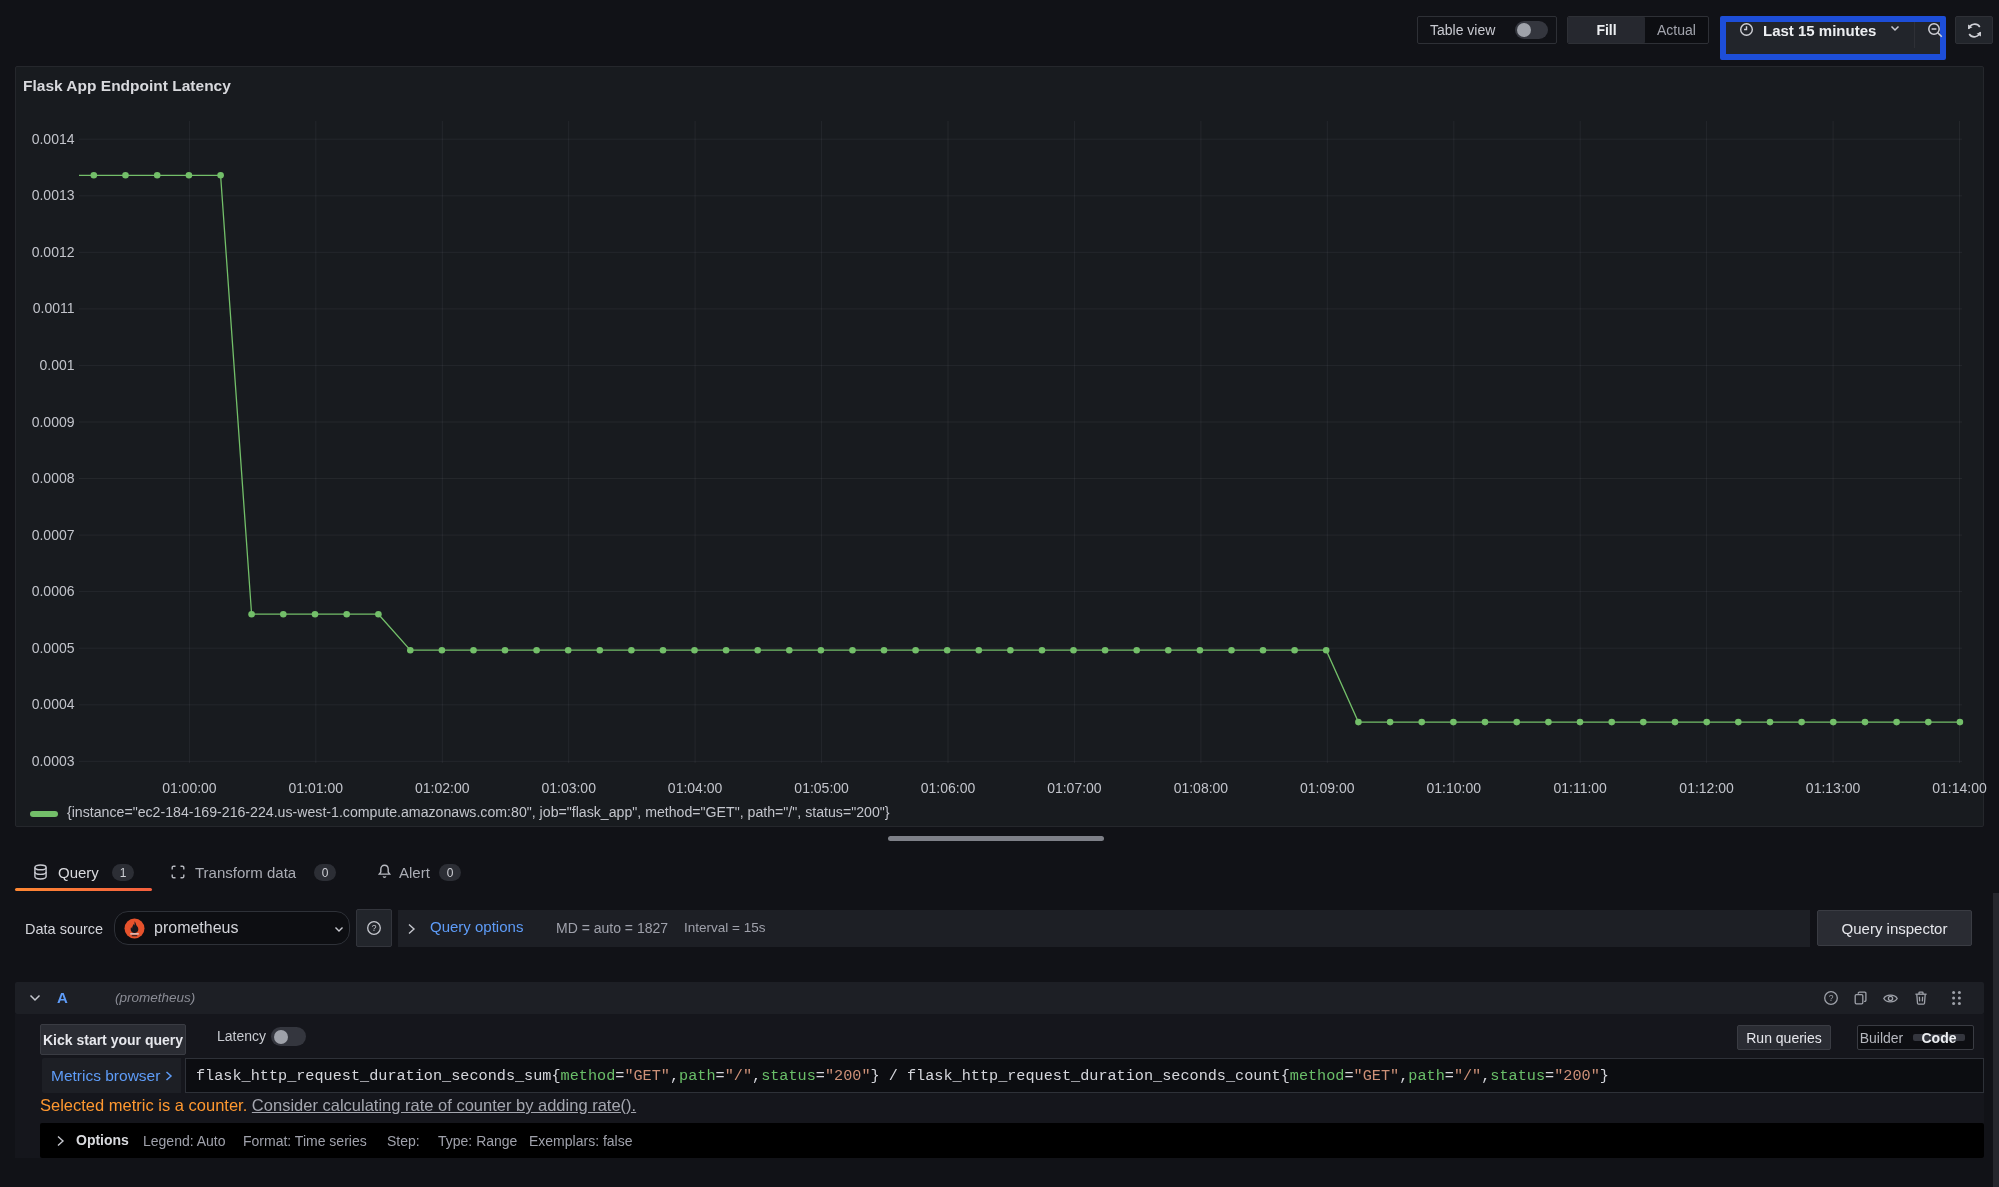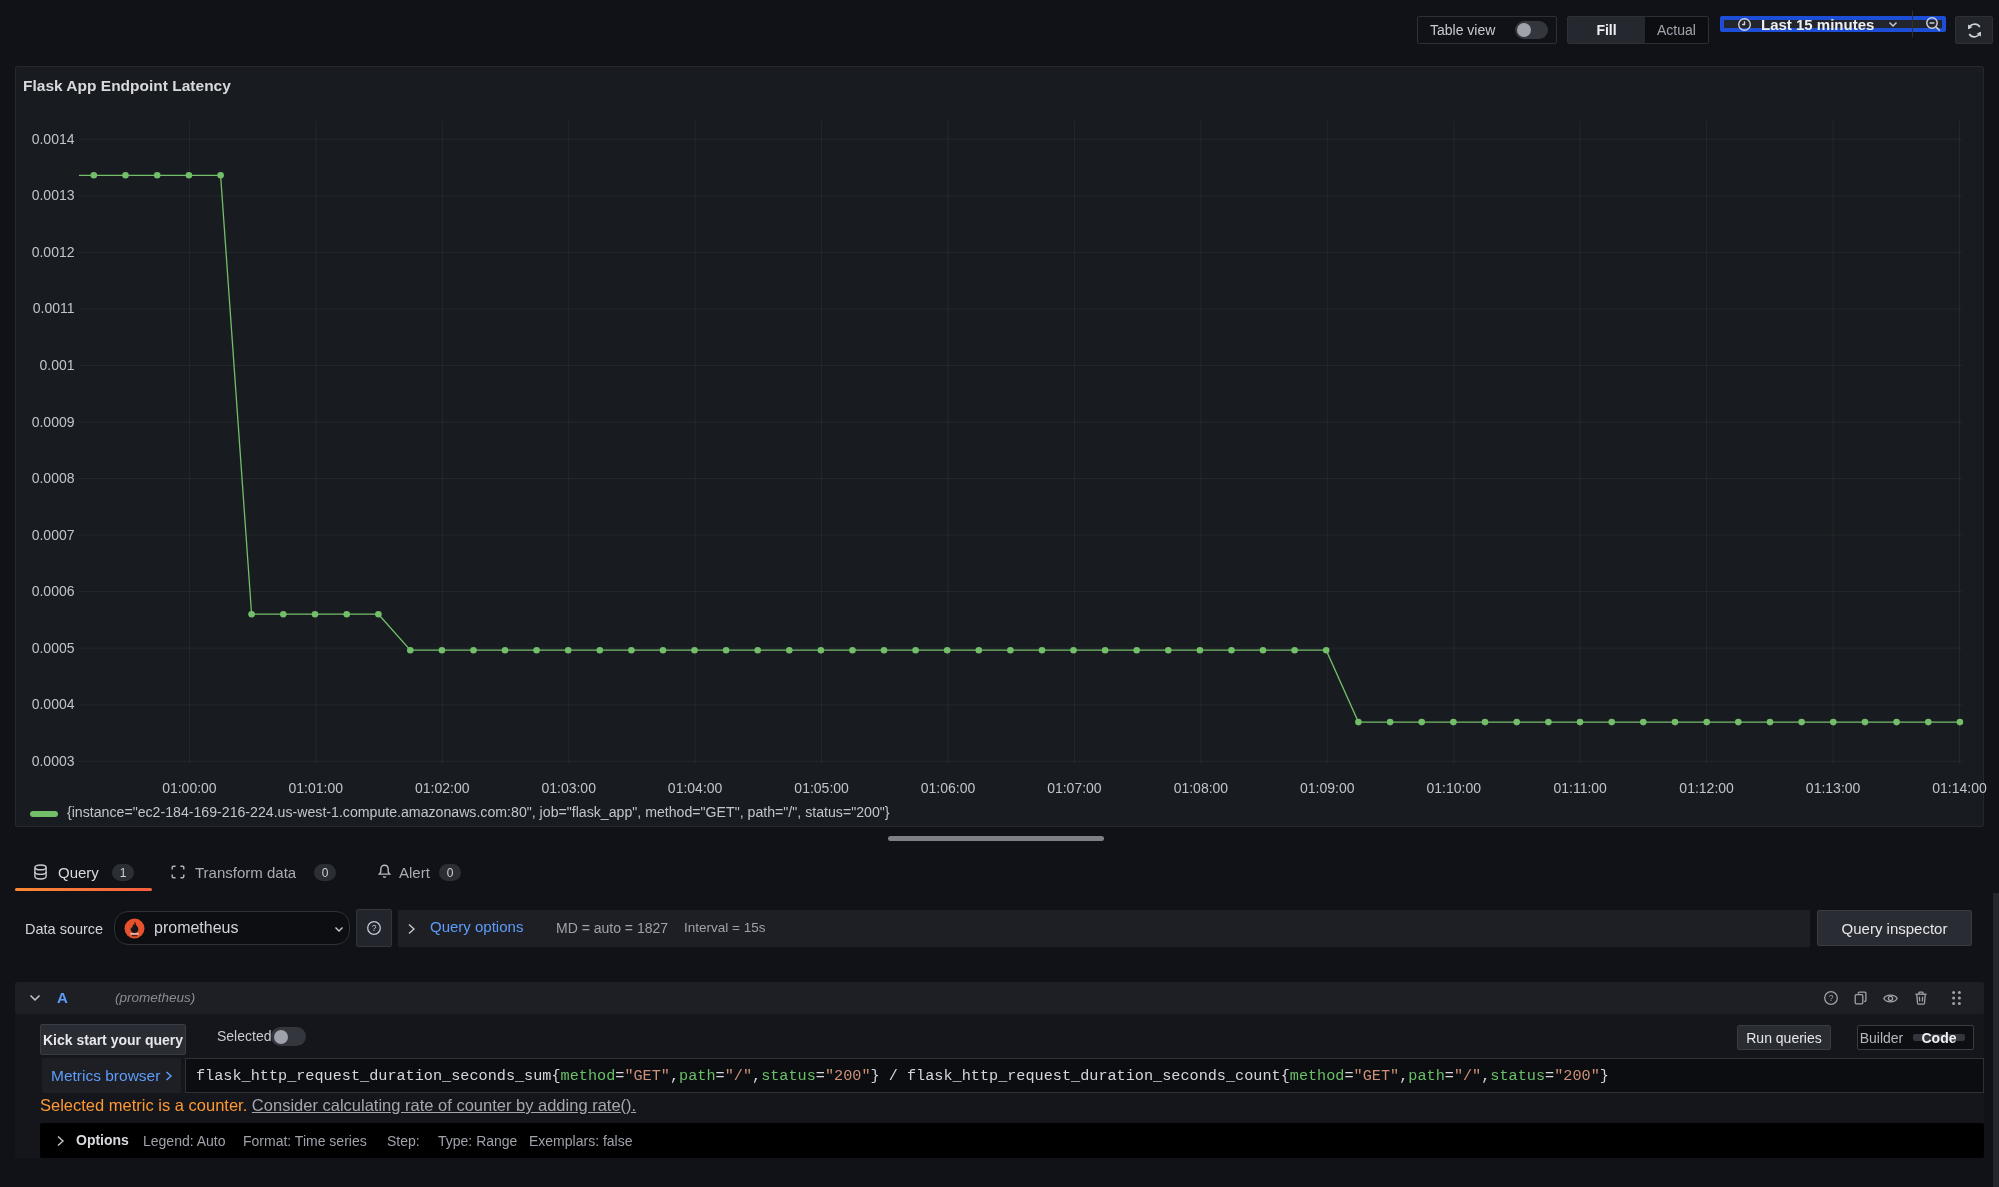--- a/index.html
+++ b/index.html
@@ -10,21 +10,21 @@
 <div class="abs" style="left:1417px;top:16px;width:140px;height:28px;border:1px solid #2e3036;border-radius:2px;display:flex;align-items:center;padding:0 8px 0 12px;justify-content:space-between">
   <span style="font-size:14px;color:#c9cad1">Table view</span>
   <span style="display:inline-block;width:33px;height:18px;border-radius:9px;background:#34363e;position:relative">
       <span style="position:absolute;left:2px;top:2px;width:14px;height:14px;border-radius:50%;background:#9fa2aa"></span>
     </span>
 </div>
 <div class="abs" style="left:1567px;top:16px;width:142px;height:28px;border:1px solid #2e3036;border-radius:2px;background:#0d0e12;display:flex">
   <span style="width:77px;background:#26282f;display:flex;align-items:center;justify-content:center;font-size:14px;font-weight:700;color:#eceef1;border-radius:1px">Fill</span>
   <span style="flex:1;display:flex;align-items:center;justify-content:center;font-size:14px;color:#a2a4ad">Actual</span>
 </div>
-<div class="abs" style="left:1720px;top:16px;width:226px;height:16px;background:#22252b;border:4px solid #1d4ed8;border-radius:2px;display:flex;align-items:center">
+<div class="abs" style="left:1720px;top:16px;width:226px;height:44px;background:#22252b;border:6px solid #1d4ed8;border-radius:2px;display:flex;align-items:flex-start">
   <svg width="15" height="15" viewBox="0 0 16 16" style="margin-left:13px">
       <circle cx="8" cy="8" r="6.2" fill="none" stroke="#d0d1d7" stroke-width="1.5"></circle>
       <path d="M8 4.6V8H5.4" fill="none" stroke="#d0d1d7" stroke-width="1.5"></path>
     </svg>
   <span style="margin-left:9px;font-size:15px;font-weight:600;color:#eceef1">Last 15 minutes</span>
   <svg width="12" height="12" viewBox="0 0 12 12" style="margin-left:13px">
       <path d="M2.5 4.5 L6 8 L9.5 4.5" fill="none" stroke="#c9cad1" stroke-width="1.5"></path>
     </svg>
   <span style="position:absolute;left:188px;width:1px;height:26px;background:#2e3036"></span>
   <svg width="17" height="17" viewBox="0 0 17 17" style="position:absolute;left:201px">
@@ -260,21 +260,21 @@
       <circle cx="2.6" cy="2.6" r="1.5"></circle>
       <circle cx="8.4" cy="2.6" r="1.5"></circle>
       <circle cx="2.6" cy="8" r="1.5"></circle>
       <circle cx="8.4" cy="8" r="1.5"></circle>
       <circle cx="2.6" cy="13.4" r="1.5"></circle>
       <circle cx="8.4" cy="13.4" r="1.5"></circle>
     </svg>
 </div>
 
 <div class="abs btn" style="left:40px;top:1024px;width:146px;height:31px;font-size:14px;font-weight:600">Kick start your query</div>
-<div class="abs" style="left:217px;top:1028px;font-size:14px;color:#c9cbd1">Selected</div>
+<div class="abs" style="left:217px;top:1028px;font-size:14px;color:#c9cbd1">Latency</div>
 <div class="abs" style="left:271px;top:1027px;width:35px;height:19px;border-radius:10px;background:#34363e">
     <span style="position:absolute;left:2.5px;top:2.5px;width:14px;height:14px;border-radius:50%;background:#9fa2aa"></span>
   </div>
 <div class="abs btn" style="left:1737px;top:1025px;width:94px;height:25px;font-size:14px">Run queries</div>
 <div class="abs" style="left:1857px;top:1025px;width:117px;height:25px;border:1px solid #3a3c43;border-radius:2px;background:#0d0e12;display:flex">
   <span style="flex:1;display:flex;align-items:center;justify-content:center;font-size:14px;color:#b5b7be">Builder</span>
   <span style="width:52px;margin:8px;background:#34363e;border-radius:2px;display:flex;align-items:center;justify-content:center;font-size:14px;font-weight:700;color:#eceef1">Code</span>
 </div>
 
 <div class="abs" style="left:42px;top:1058px;width:139px;height:35px;background:#1d1f25;border-radius:2px 0 0 2px;display:flex;align-items:center">

